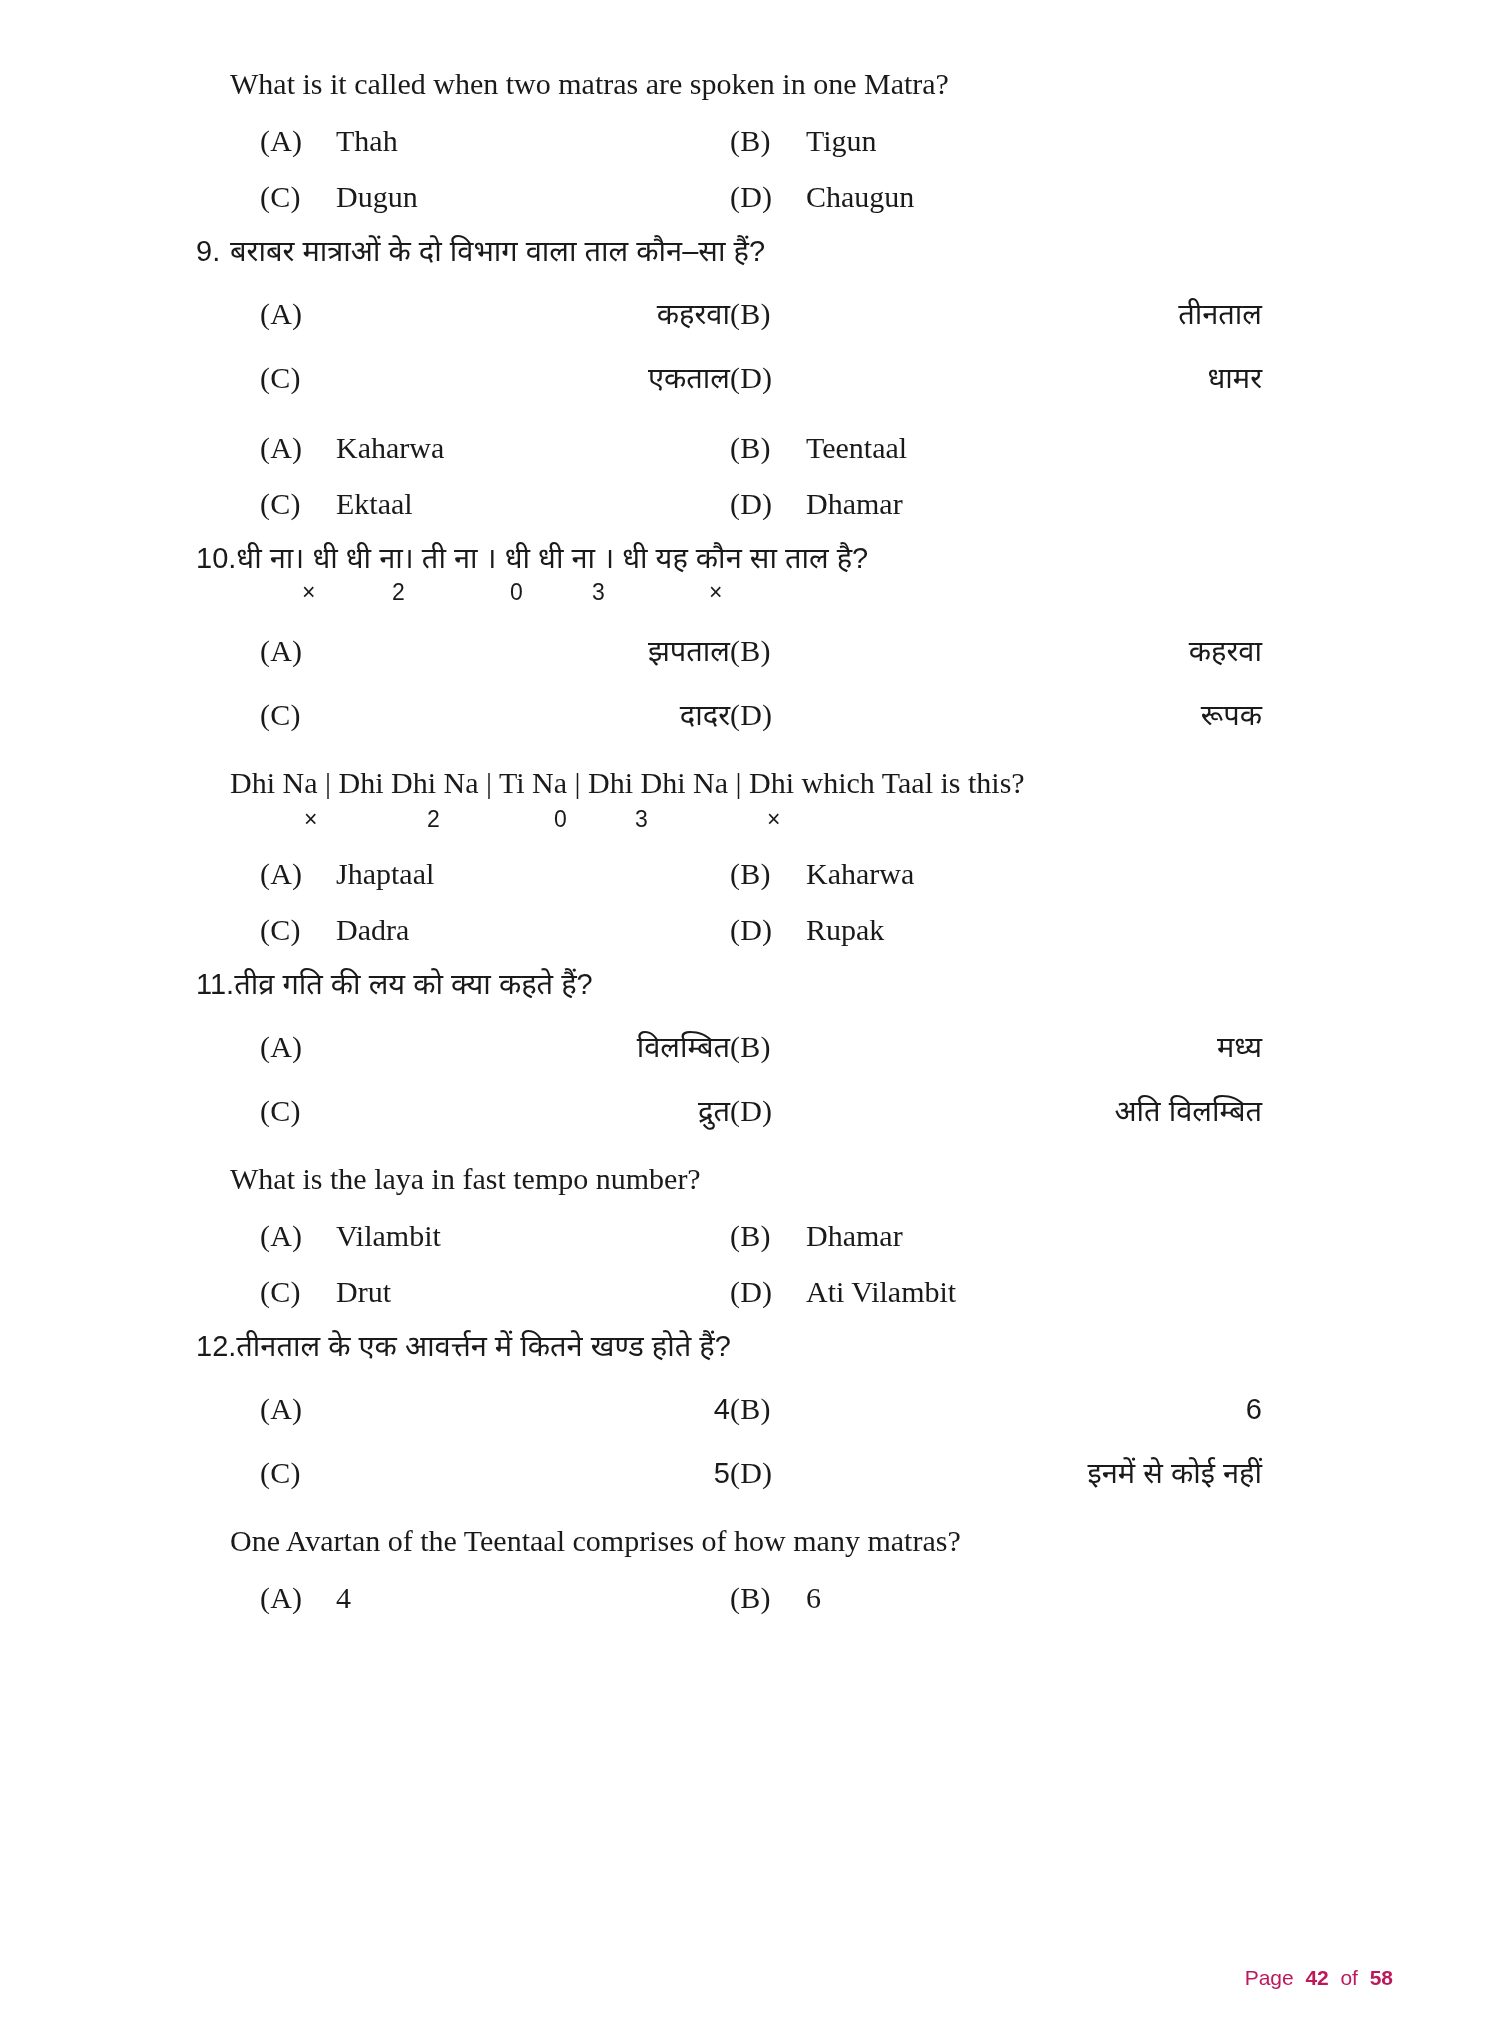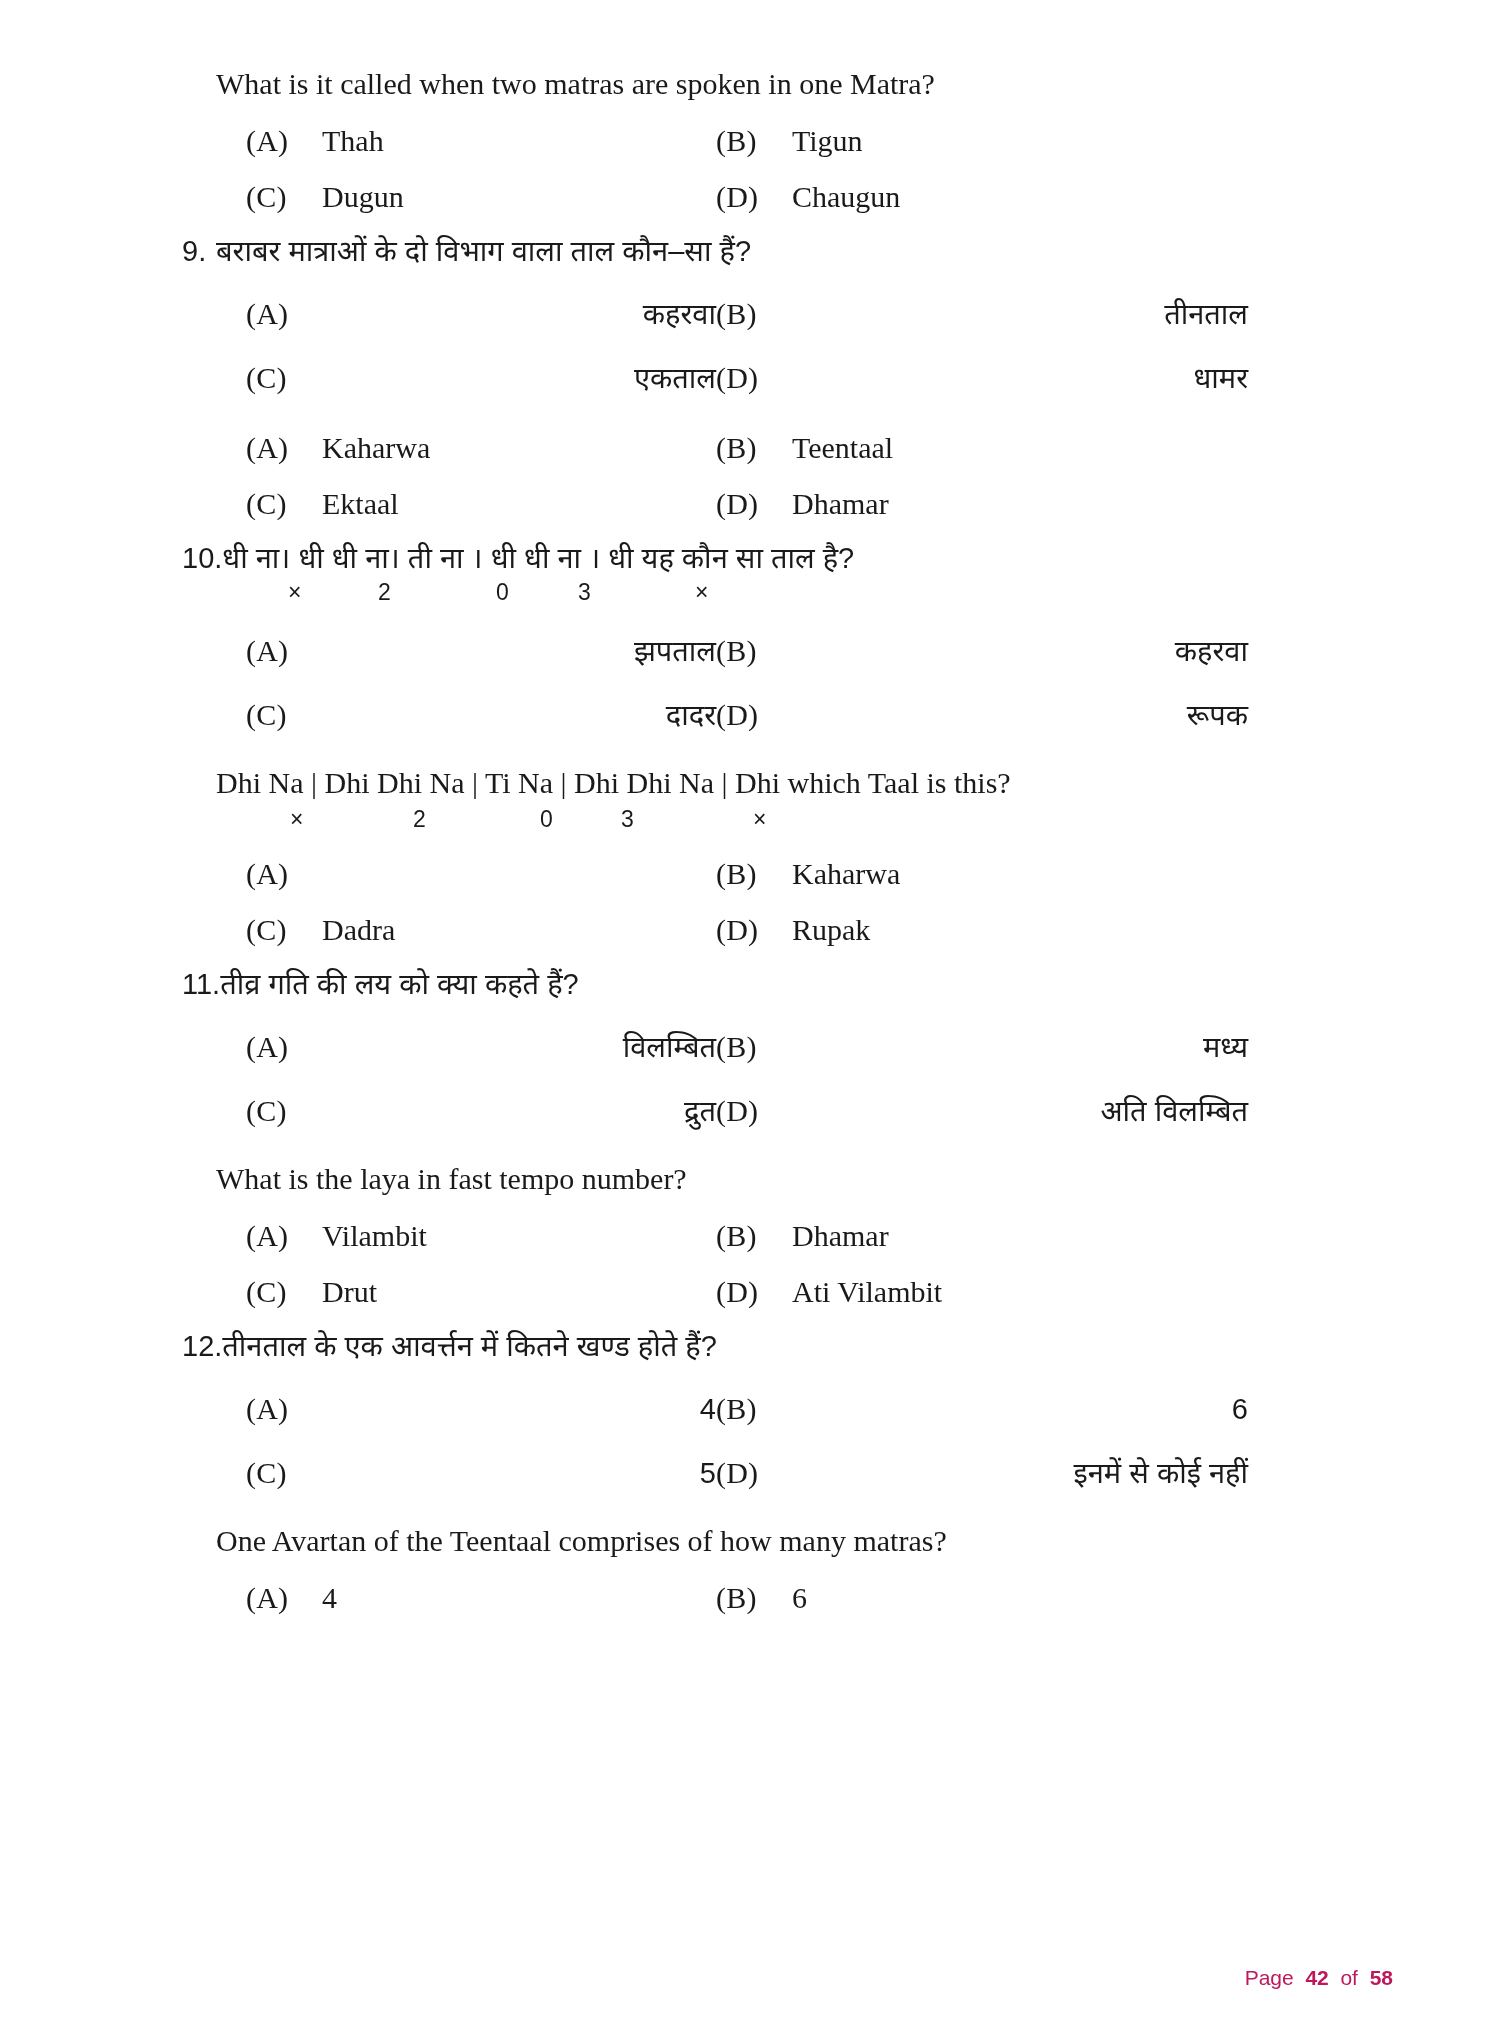--- a/index.html
+++ b/index.html
@@ -12,21 +12,21 @@
     width: 1505px;
     height: 2034px;
     background: #ffffff;
     font-family: "Liberation Serif", "DejaVu Serif", serif;
     color: #1a1a1a;
     box-sizing: border-box;
     overflow: hidden;
   }
   .content {
     position: absolute;
-    left: 228px;
+    left: 242px;
     top: 48px;
     width: 1020px;
   }
 
   
   .qline {
     display: flex;
     align-items: flex-start;
     font-size: 30px;
     line-height: 1.30;
@@ -230,20 +230,21 @@
         <span style="left: 62px;">×</span>
         <span style="left: 185px;">2</span>
         <span style="left: 312px;">0</span>
         <span style="left: 393px;">3</span>
         <span style="left: 525px;">×</span>
       </div>
       <div class="optblock">
         <div class="opts english">
           <div class="opt">
             <span class="tag">(A)</span>
+            <span class="val">Jhaptaal</span>
           </div>
           <div class="opt">
             <span class="tag">(B)</span>
             <span class="val">Kaharwa</span>
           </div>
           <div class="opt">
             <span class="tag">(C)</span>
             <span class="val">Dadra</span>
           </div>
           <div class="opt">

